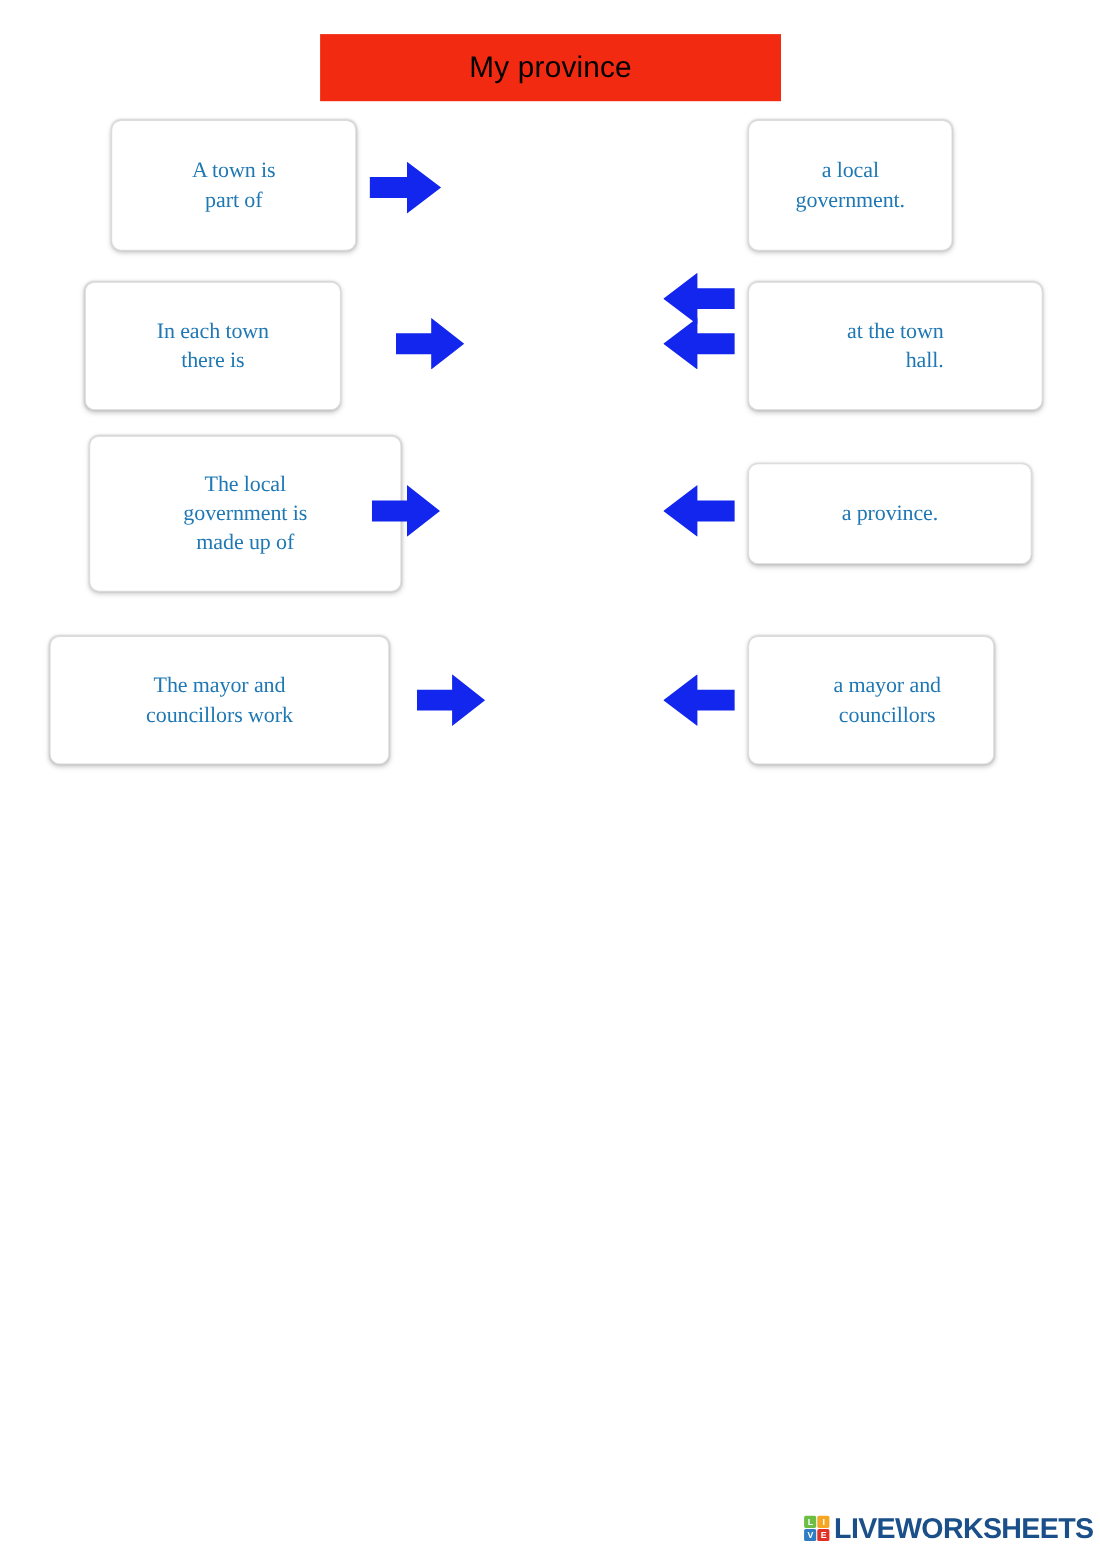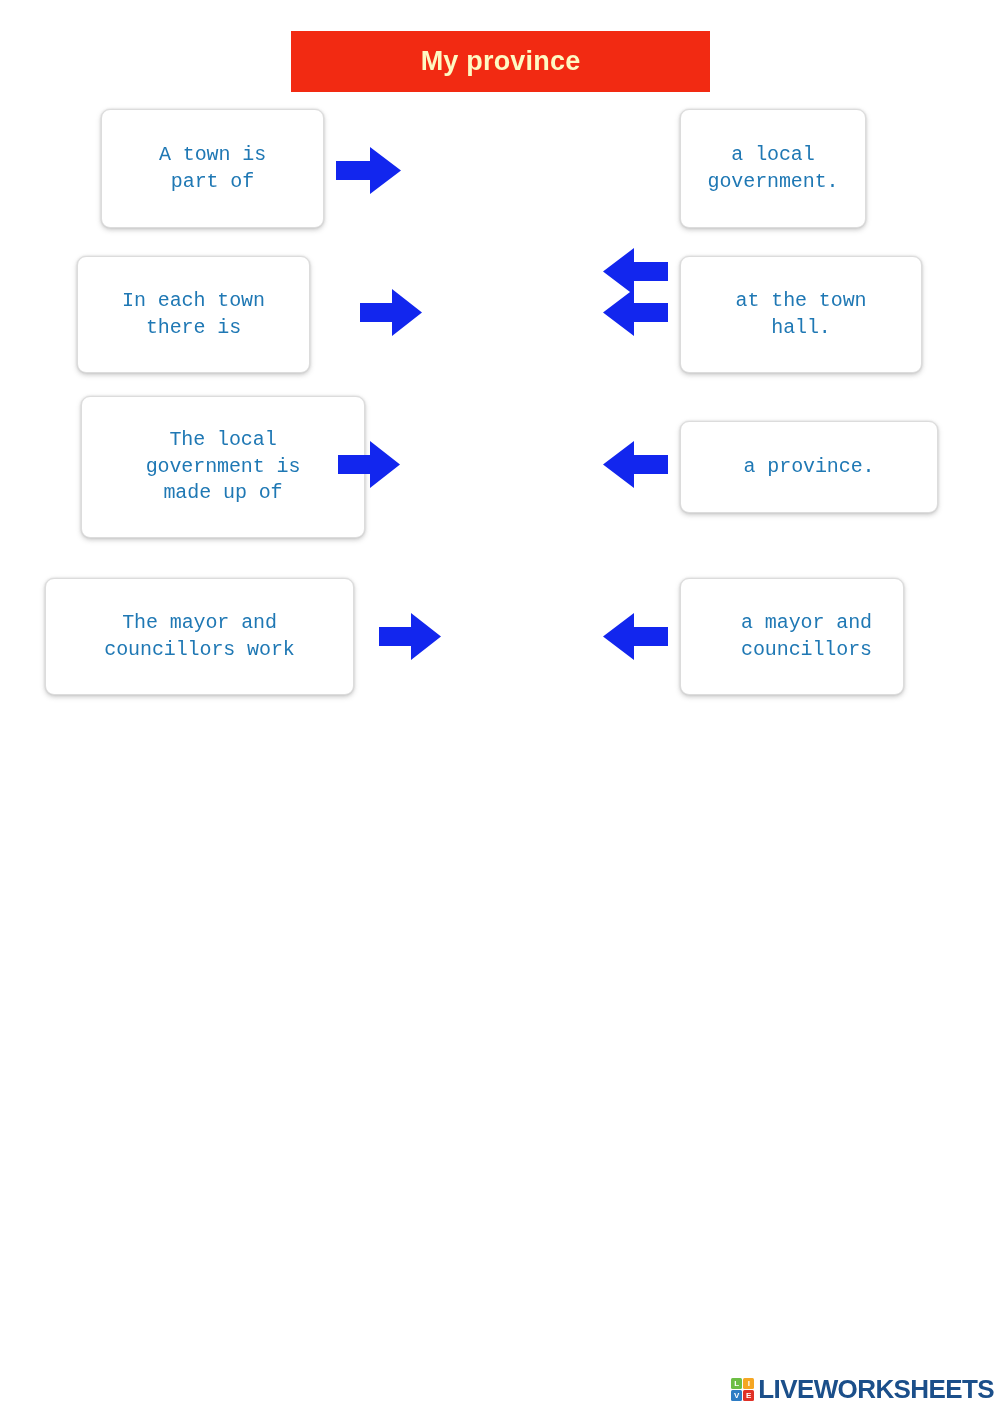--- a/index.html
+++ b/index.html
@@ -23,23 +23,23 @@
     width: 419px;
     height: 61px;
     background: #f22a12;
     display: flex;
     align-items: center;
     justify-content: center;
   }
   #title-banner .title-text {
     font-family: "Liberation Sans", sans-serif;
     font-size: 27px;
-    color: #fef9c3;
+    color: #000000;
     letter-spacing: 0.2px;
-    font-weight: 700;
+    font-weight: 400;
   }
 
   
   .row {
     position: absolute;
     left: 0;
     width: 1000px;
   }
 
   .card {
@@ -50,21 +50,21 @@
     border-radius: 9px;
     box-shadow: 0 2px 5px rgba(130,130,130,0.42),
                 0 0 2px rgba(160,160,160,0.45);
     display: flex;
     align-items: center;
     justify-content: center;
     text-align: center;
   }
   .card .card-text {
     color: #1f78b4;
-    font-family: Liberation Mono, monospace;
+    font-family: Liberation Serif, serif;
     font-size: 20px;
     line-height: 1.33;
     letter-spacing: -0.1px;
     white-space: pre-line;
     padding: 0 12px;
   }
 
   
   .arrow {
     position: absolute;
@@ -147,21 +147,21 @@
   <span class="arrow" style="left:360px; top:33px;">
     <svg width="62" height="47" viewBox="0 0 62 47" aria-hidden="true">
       <polygon points="0,14 32,14 32,0 62,23.5 32,47 32,33 0,33" fill="#1226ee"></polygon>
     </svg>
   </span>
   <span class="arrow" style="left:603px; top:33px;">
     <svg width="65" height="47" viewBox="0 0 65 47" aria-hidden="true">
       <polygon points="65,14 31,14 31,0 0,23.5 31,47 31,33 65,33" fill="#1226ee"></polygon>
     </svg>
   </span>
-  <div class="card" style="left:680px; top:0px; width:242px; height:117px;">
+  <div class="card" style="left:680px; top:0px; width:268px; height:117px;text-align:right;">
     <span class="card-text">at the town
 hall.</span>
   </div>
 </div>
 
 <div class="row" style="top:396px;">
   <div class="card" style="left:81px; top:0px; width:284px; height:142px;">
     <span class="card-text">The local
 government is
 made up of</span>

